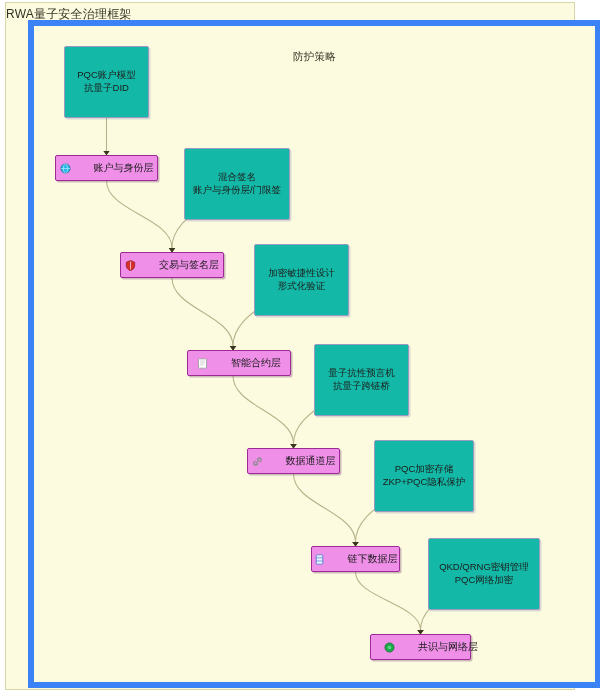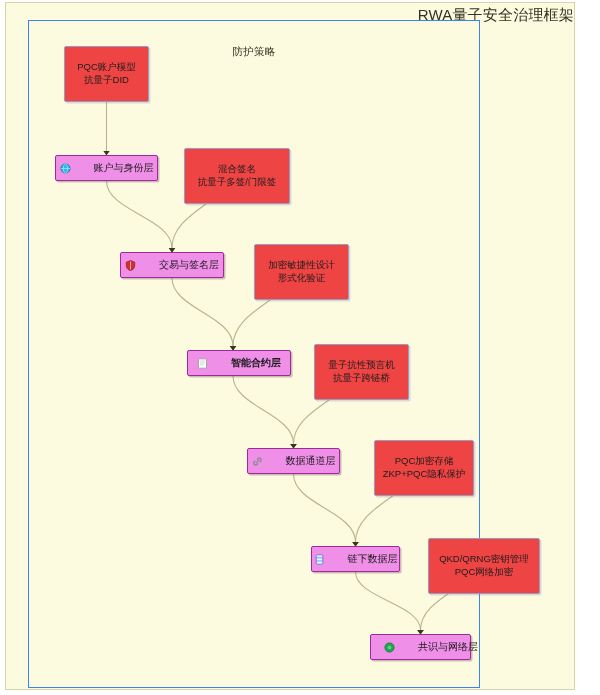--- a/index.html
+++ b/index.html
@@ -31,34 +31,34 @@
     background: #fcfbe0;
     border: 1px solid #d6d5a8;
     box-sizing: border-box;
   }
 
   
   .inner-frame {
     position: absolute;
     left: 28px;
     top: 20px;
-    width: 452px;
+    width: 573px;
     height: 668px;
     background: #fcfbe0;
-    border: 1px solid #3b82f6;
+    border: 6px solid #3b82f6;
     box-sizing: border-box;
   }
 
   .frame-title {
     position: absolute;
     top: 3px;
     left: 0;
     width: 100%;
-    text-align: right;
-    font-size: 15px;
+    text-align: left;
+    font-size: 12px;
     color: #333322;
     letter-spacing: 0.2px;
     white-space: nowrap;
   }
   .subgraph-title {
     position: absolute;
     top: 24px;
     left: 0;
     width: 100%;
     text-align: center;
@@ -105,26 +105,26 @@
     font-size: 10px;
     color: #1c1c1c;
     height: 26px;
     flex-direction: row;
     gap: 23px;
     padding: 0 9px;
     box-shadow: 1.5px 1.5px 0 rgba(120,70,110,0.35);
   }
 
   .node-strategy {
-    background: #ef4444;
+    background: #14b8a6;
     border: 1px solid #9a99c4;
     border-radius: 2px;
     font-size: 9.5px;
     color: #1c1c1c;
-    padding: 14px 8px;
+    padding: 22px 8px;
     box-shadow: 1.5px 1.5px 0 rgba(120,120,160,0.25);
   }
 
   .node-strategy .line { display: block; white-space: nowrap; }
 
   .node-label { white-space: nowrap; }
 
   
   .icon {
     display: inline-block;
@@ -186,21 +186,21 @@
       </div>
       <div class="node node-layer" style="left: 120px; top: 252px; width: 104px;">
         <span class="icon">
           <svg width="11" height="11" viewBox="0 0 12 12">
             <path d="M6 0.6 L10.6 2.4 V6.2 C10.6 8.9 8.6 10.7 6 11.5 C3.4 10.7 1.4 8.9 1.4 6.2 V2.4 Z" fill="#d32f2f" stroke="#8e1414" stroke-width="0.7"></path>
             <path d="M6 1.6 V10.4" stroke="#ffffff" stroke-width="0.8" opacity="0.85"></path>
           </svg>
         </span>
         <span class="node-label">交易与签名层</span>
       </div>
-      <div class="node node-layer" style="left: 187px; top: 350px; width: 104px; font-weight: bold;">
+      <div class="node node-layer" style="left: 187px; top: 350px; width: 104px;">
         <span class="icon">
           <svg width="11" height="11" viewBox="0 0 12 12">
             <rect x="1.6" y="0.9" width="8.8" height="10.2" rx="0.8" fill="#fdfdfd" stroke="#9e9e9e" stroke-width="1"></rect>
             <line x1="3.4" y1="3.3" x2="8.6" y2="3.3" stroke="#b9b9b9" stroke-width="0.7"></line>
             <line x1="3.4" y1="5.4" x2="8.6" y2="5.4" stroke="#b9b9b9" stroke-width="0.7"></line>
             <line x1="3.4" y1="7.5" x2="7.2" y2="7.5" stroke="#b9b9b9" stroke-width="0.7"></line>
           </svg>
         </span>
         <span class="node-label">智能合约层</span>
       </div>
@@ -234,21 +234,21 @@
           </svg>
         </span>
         <span class="node-label">共识与网络层</span>
       </div>
       <div class="node node-strategy" style="left: 64px; top: 46px; width: 85px;">
         <span class="line">PQC账户模型</span>
         <span class="line">抗量子DID</span>
       </div>
       <div class="node node-strategy" style="left: 184px; top: 148px; width: 106px;">
         <span class="line">混合签名</span>
-        <span class="line">抗量子多签/门限签</span>
+        <span class="line">账户与身份层/门限签</span>
       </div>
       <div class="node node-strategy" style="left: 254px; top: 244px; width: 95px;">
         <span class="line">加密敏捷性设计</span>
         <span class="line">形式化验证</span>
       </div>
       <div class="node node-strategy" style="left: 314px; top: 344px; width: 95px;">
         <span class="line">量子抗性预言机</span>
         <span class="line">抗量子跨链桥</span>
       </div>
       <div class="node node-strategy" style="left: 374px; top: 440px; width: 100px; text-align: right;">

